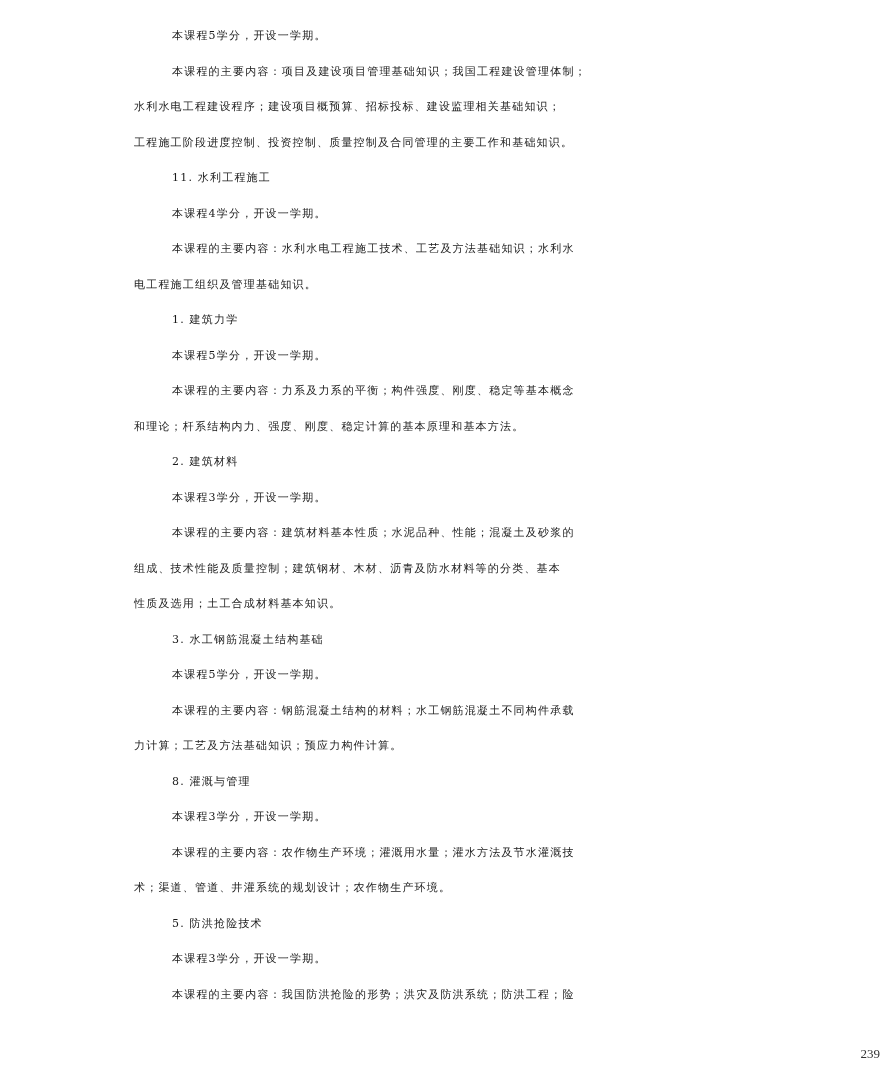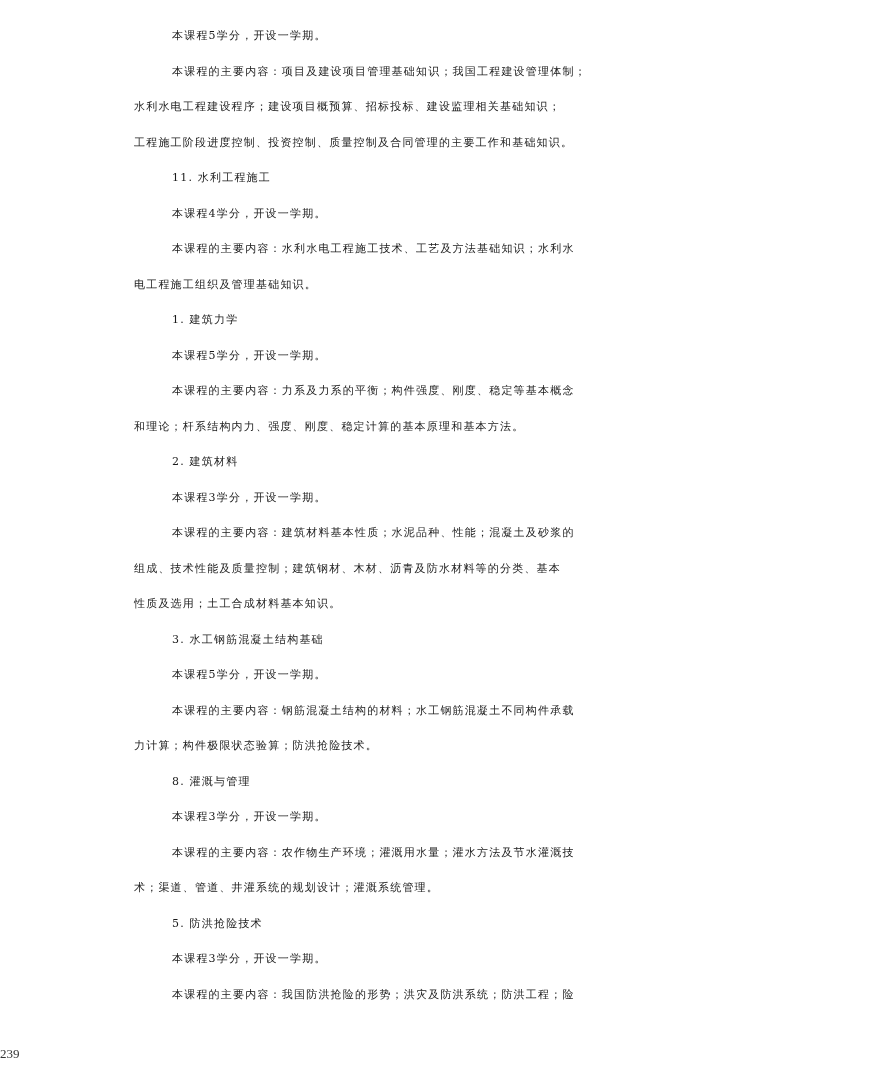--- a/index.html
+++ b/index.html
@@ -29,21 +29,21 @@
       letter-spacing: 1.2px;
     }
     .indent {
       padding-left: 38px;
     }
     .page-number {
       position: absolute;
       left: 0;
       width: 880px;
       top: 1046px;
-      text-align: left;
+      text-align: right;
       font-family: "Liberation Serif", serif;
       font-size: 13px;
       color: #333;
     }
   </style>
 </head>
 <body>
 
 <div class="page">
   <div class="line indent">本课程5学分，开设一学期。</div>
@@ -59,23 +59,23 @@
   <div class="line indent">本课程的主要内容：力系及力系的平衡；构件强度、刚度、稳定等基本概念</div>
   <div class="line">和理论；杆系结构内力、强度、刚度、稳定计算的基本原理和基本方法。</div>
   <div class="line indent">2. 建筑材料</div>
   <div class="line indent">本课程3学分，开设一学期。</div>
   <div class="line indent">本课程的主要内容：建筑材料基本性质；水泥品种、性能；混凝土及砂浆的</div>
   <div class="line">组成、技术性能及质量控制；建筑钢材、木材、沥青及防水材料等的分类、基本</div>
   <div class="line">性质及选用；土工合成材料基本知识。</div>
   <div class="line indent">3. 水工钢筋混凝土结构基础</div>
   <div class="line indent">本课程5学分，开设一学期。</div>
   <div class="line indent">本课程的主要内容：钢筋混凝土结构的材料；水工钢筋混凝土不同构件承载</div>
-  <div class="line">力计算；构件极限状态验算；防洪抢险技术。</div>
+  <div class="line">力计算；工艺及方法基础知识；预应力构件计算。</div>
   <div class="line indent">8. 灌溉与管理</div>
   <div class="line indent">本课程3学分，开设一学期。</div>
   <div class="line indent">本课程的主要内容：农作物生产环境；灌溉用水量；灌水方法及节水灌溉技</div>
-  <div class="line">术；渠道、管道、井灌系统的规划设计；灌溉系统管理。</div>
+  <div class="line">术；渠道、管道、井灌系统的规划设计；农作物生产环境。</div>
   <div class="line indent">5. 防洪抢险技术</div>
   <div class="line indent">本课程3学分，开设一学期。</div>
   <div class="line indent">本课程的主要内容：我国防洪抢险的形势；洪灾及防洪系统；防洪工程；险</div>
 </div>
 
 <div class="page-number">239</div>
 
 </body></html>

